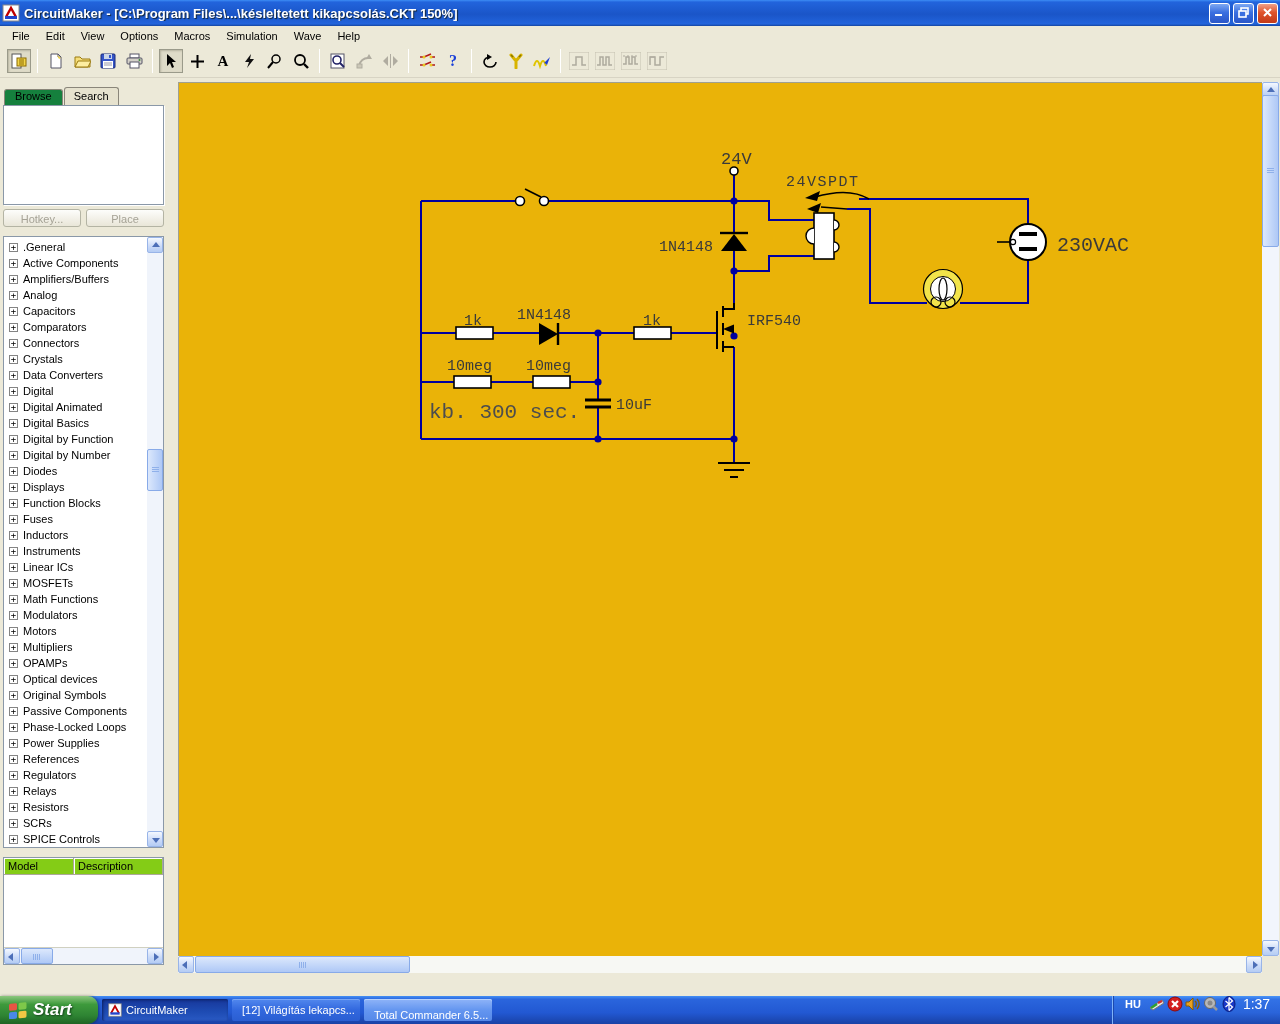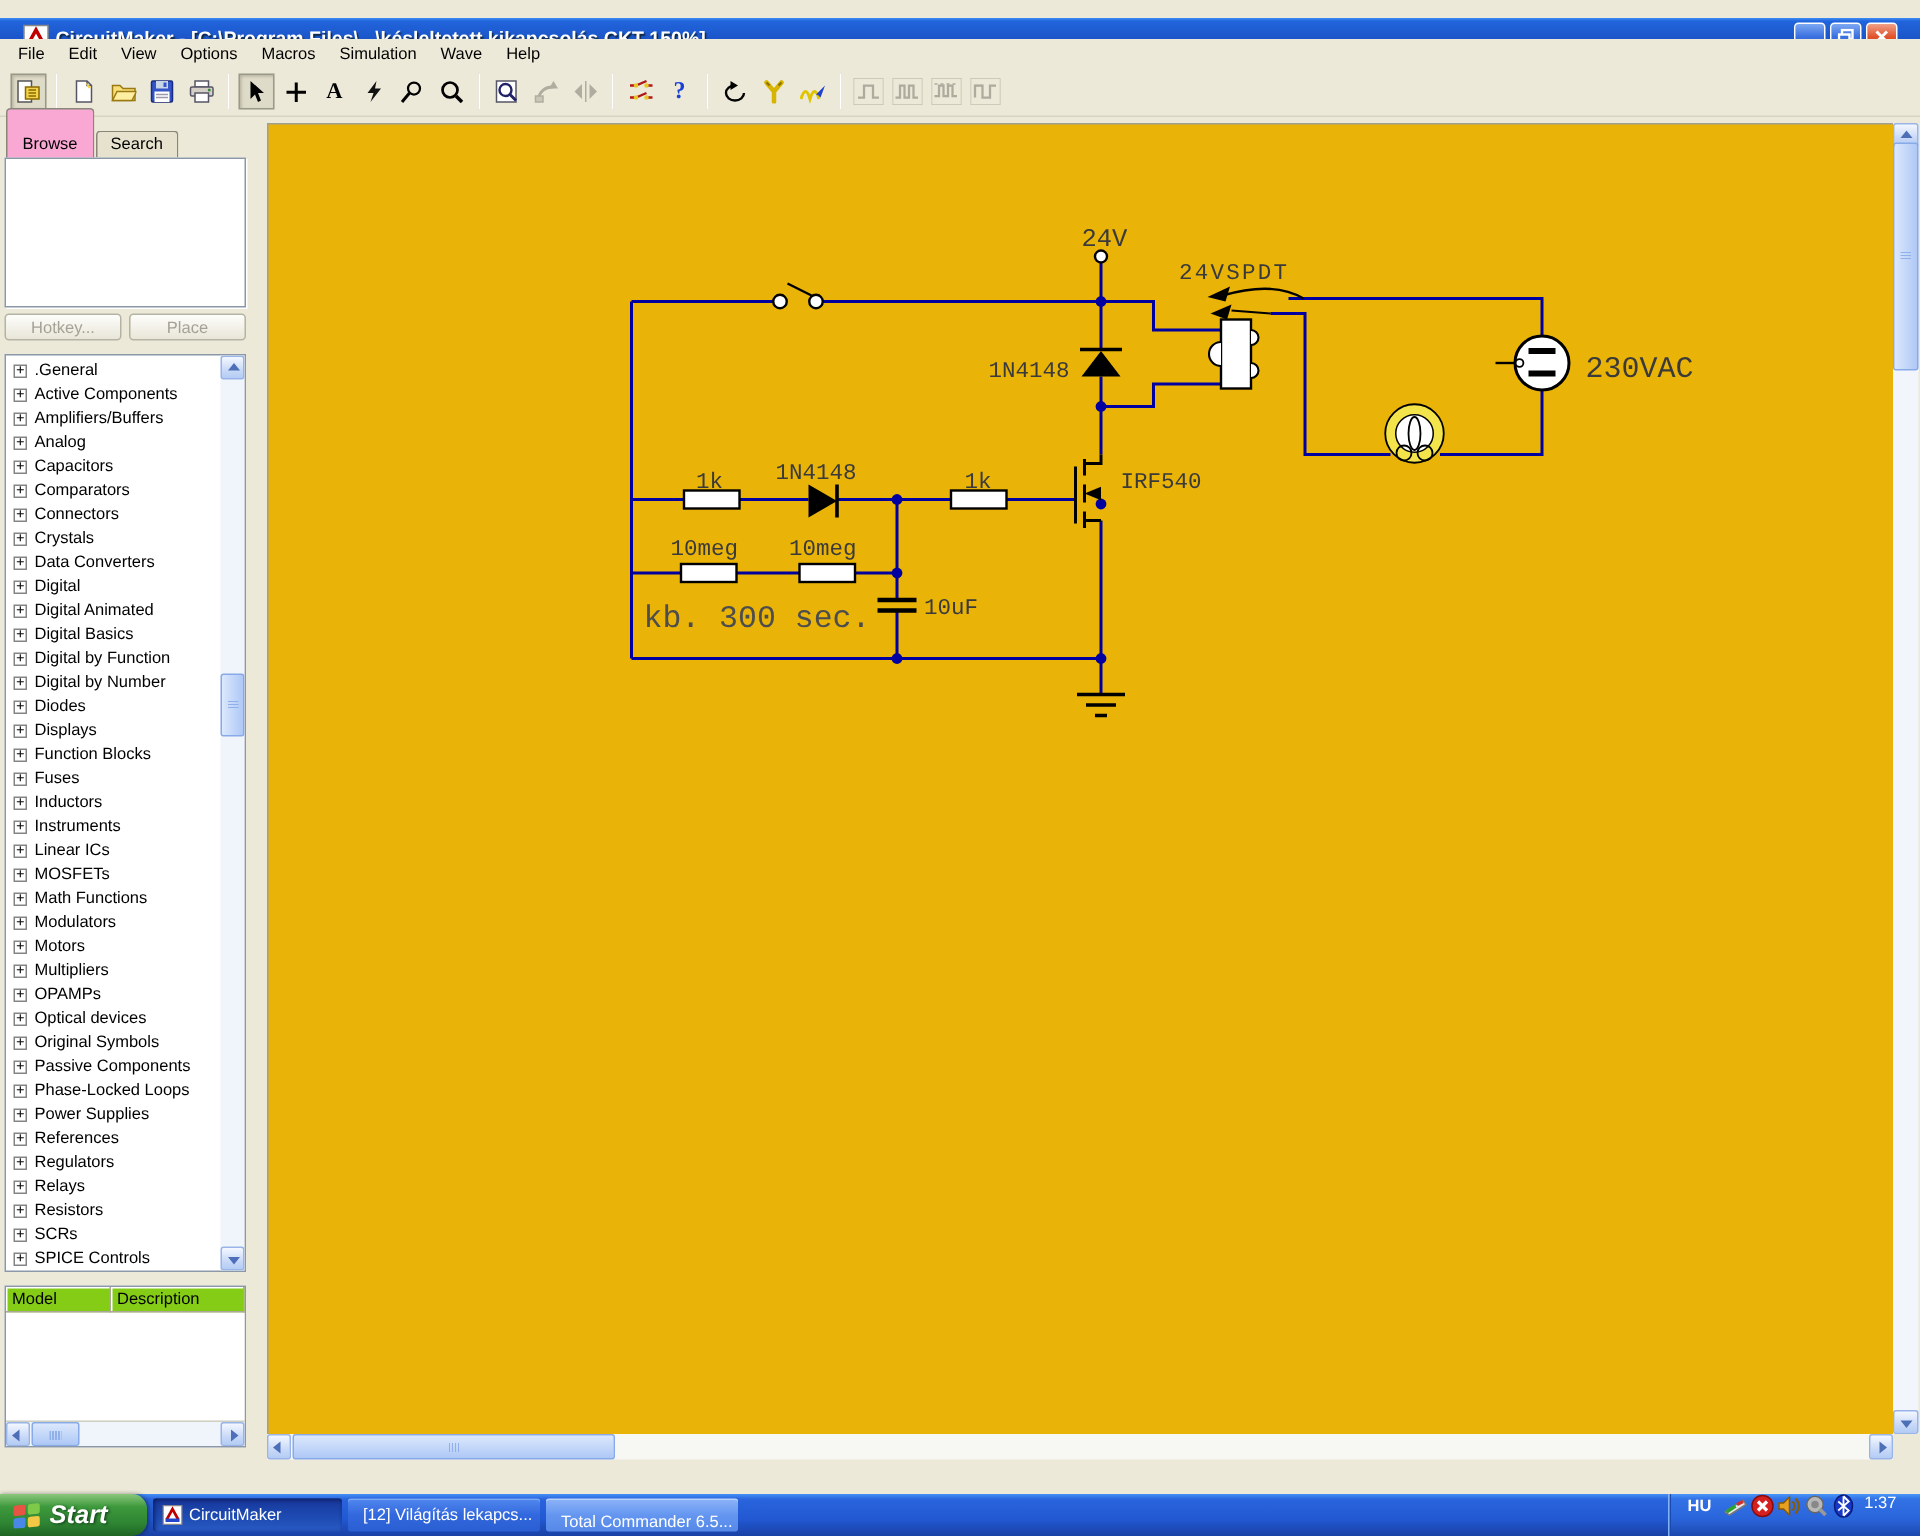--- a/index.html
+++ b/index.html
@@ -1,22 +1,22 @@
 <!DOCTYPE html>
 <html><head>
 <meta charset="utf-8">
 <style>
   * { margin:0; padding:0; box-sizing:border-box; }
   html,body { width:1280px; height:1024px; overflow:hidden; }
   body { font-family:"Liberation Sans", sans-serif; font-size:11px; background:#ece9d8; position:relative; }
 
   
-  .titlebar { position:absolute; left:0; top:12px; width:1280px; height:26px;
+  .titlebar { position:absolute; left:0; top:0; width:1280px; height:26px;
     background:linear-gradient(180deg,#3d8df5 0%,#2264dc 8%,#1a55c8 55%,#2264dc 92%,#15459f 100%);
-    display:flex; align-items:center; padding:0 15px; }
+    display:flex; align-items:center; padding:0 2px; }
   .titlebar .app-ico { width:18px; height:18px; margin-right:4px; }
   .title-text { color:#fff; font-weight:bold; font-size:13px; text-shadow:1px 1px 1px #123;
     white-space:nowrap; overflow:hidden; flex:1; }
   .winbtn { width:21px; height:21px; margin-left:3px; border-radius:3px; border:1px solid #fff;
     background:linear-gradient(180deg,#7da8f2 0%,#3a6fe0 45%,#2a56c8 100%);
     color:#fff; font-weight:bold; font-size:12px; line-height:19px; text-align:center; }
   .winbtn.close { background:linear-gradient(180deg,#f0a088 0%,#e0532b 45%,#c23a18 100%); }
   .winbtn svg { display:block; margin:auto; margin-top:3px; }
 
   
@@ -33,21 +33,21 @@
   .tsep { width:1px; height:24px; background:#b8b4a4; margin:0 5px; border-right:1px solid #fff; }
   .tbtn.disabled { opacity:.9; }
   .glyph-help { color:#1b40d8; font-weight:bold; font-size:16px; font-family:"Liberation Serif",serif; }
   .glyph-A { font-weight:bold; font-size:15px; font-family:"Liberation Serif",serif; color:#000; }
 
   
   .sidebar { position:absolute; left:0; top:78px; width:170px; height:918px; background:#ece9d8; }
   .tabs { position:absolute; left:4px; top:7px; height:20px; display:flex; align-items:flex-end; }
   .tab { border:1px solid #8a867a; border-bottom:none; border-radius:3px 3px 0 0;
     padding:2px 9px 3px 9px; background:#e6e2ce; margin-right:1px; }
-  .tab.active { background:#f9a8d4; padding:17px 10px 4px 10px; position:relative; top:1px; }
+  .tab.active { background:#15803d; padding:0 10px 4px 10px; position:relative; top:1px; }
   .preview-box { position:absolute; left:3px; top:27px; width:161px; height:100px;
     background:#fff; border:1px solid #8a98a8; box-shadow:1px 1px 0 #fff; }
   .side-buttons { position:absolute; left:3px; top:131px; width:161px; display:flex; gap:5px; }
   .xpbtn { flex:1; height:18px; border:1px solid #b4b4a4; border-radius:3px;
     background:linear-gradient(180deg,#fdfdfb,#e9e6d8); color:#a5a295; text-align:center; line-height:19px; }
   .tree-wrap { position:absolute; left:3px; top:158px; width:161px; height:612px;
     background:#fff; border:1px solid #8a98a8; overflow:hidden; }
   .tree-rows { position:absolute; left:0; top:2px; right:16px; bottom:0; overflow:hidden; }
   .tree-row { height:16px; display:flex; align-items:center; padding-left:5px; white-space:nowrap; }
   .plusbox { width:9px; height:9px; border:1px solid #848484; background:#fff; color:#000;
@@ -104,21 +104,21 @@
   .taskbtn { height:22px; margin-left:4px; border-radius:2px; display:flex; align-items:center; gap:4px;
     padding:0 6px; color:#fff; white-space:nowrap; overflow:hidden; }
   .taskbtn.pressed { width:126px; background:linear-gradient(180deg,#17379a,#1e4cb4 60%,#2a5ac4); box-shadow:inset 1px 1px 3px #0c2060; }
   .taskbtn.normal { width:128px; background:linear-gradient(180deg,#5288ee,#3268de 50%,#2a5ed2); box-shadow:inset 0 1px 0 #7aa6f4; }
   .taskbtn.hilite { width:128px; background:linear-gradient(180deg,#8fb4f8,#6496f0 50%,#5588e8); box-shadow:inset 0 1px 0 #b8d2fc;align-items:flex-end; }
   .tray { position:absolute; right:0; top:0; height:28px; width:168px;
     background:linear-gradient(180deg,#4a96f8 0%,#3272e6 12%,#2a64da 60%,#1c48ae 100%);
     border-left:1px solid #7fb3f8; box-shadow:inset 1px 0 0 #1c48ae; display:flex; padding-left:6px; }
   .lang-box { color:#fff; font-weight:bold; padding:2px 6px; }
   .tray-ico { width:16px; height:16px; margin-left:2px; }
-  .clock { color:#fff; margin-left:6px; font-size:11px; }
+  .clock { color:#fff; margin-left:6px; font-size:14px; }
 </style>
 </head>
 <body>
 
 <div class="titlebar">
   <svg class="app-ico" viewBox="0 0 18 18">
     <rect x="1" y="1" width="16" height="16" fill="#fff" stroke="#888"></rect>
     <path d="M4 13 L9 4 L14 13" stroke="#c00000" stroke-width="2.4" fill="none"></path>
     <rect x="3" y="12" width="12" height="3" fill="#2244cc"></rect>
   </svg>

